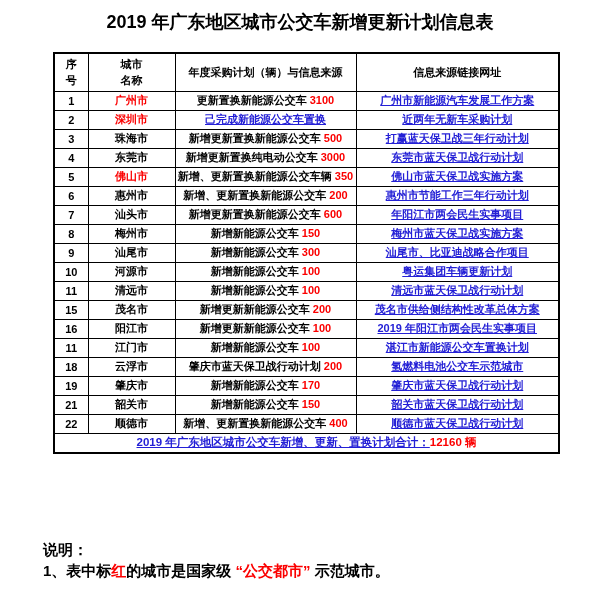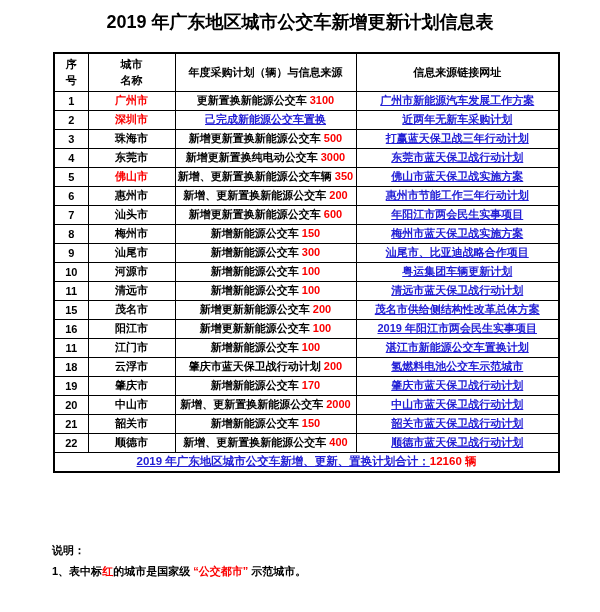--- a/index.html
+++ b/index.html
@@ -50,22 +50,22 @@
   .red  { color: var(--red); margin-top: 48px; }
   .blue { color: var(--blue); text-decoration: underline; }
   .qty { margin-left: 3px; }
   td.link-cell { cursor: pointer; }
   tr.total-row td {
     height: 20px;
     font-size: 11.5px;
   }
   .notes {
     position: absolute;
-    left: 52px; top: 540px;
-    font-size: 11px;
+    left: 43px; top: 540px;
+    font-size: 15px;
     line-height: 20px;
   }
   .notes .note-line { margin-top: 1px; }
 </style>
 </head>
 <body style="--red: #fb0000; --blue: #2420d6;">
 
 <div class="page-title">2019 年广东地区城市公交车新增更新计划信息表</div>
 
 <table class="info-table">
@@ -194,26 +194,20 @@
     <td class="link-cell blue">氢燃料电池公交车示范城市</td>
   </tr>
 
   <tr>
     <td class="no-cell">19</td>
     <td class="city-cell">肇庆市</td>
     <td class="plan-cell"><span class="plan-text">新增新能源公交车</span><span class="qty red">170</span></td>
     <td class="link-cell blue">肇庆市蓝天保卫战行动计划</td>
   </tr>
 
-  <tr>
-    <td class="no-cell">20</td>
-    <td class="city-cell">中山市</td>
-    <td class="plan-cell"><span class="plan-text">新增、更新置换新能源公交车</span><span class="qty red">2000</span></td>
-    <td class="link-cell blue">中山市蓝天保卫战行动计划</td>
-  </tr>
 
   <tr>
     <td class="no-cell">21</td>
     <td class="city-cell">韶关市</td>
     <td class="plan-cell"><span class="plan-text">新增新能源公交车</span><span class="qty red">150</span></td>
     <td class="link-cell blue">韶关市蓝天保卫战行动计划</td>
   </tr>
 
   <tr>
     <td class="no-cell">22</td>

